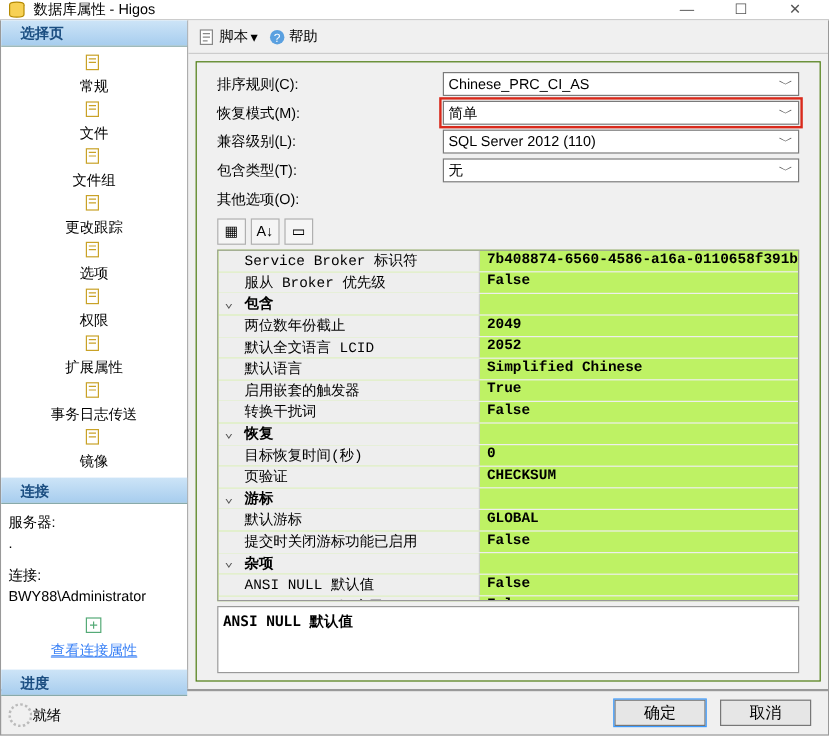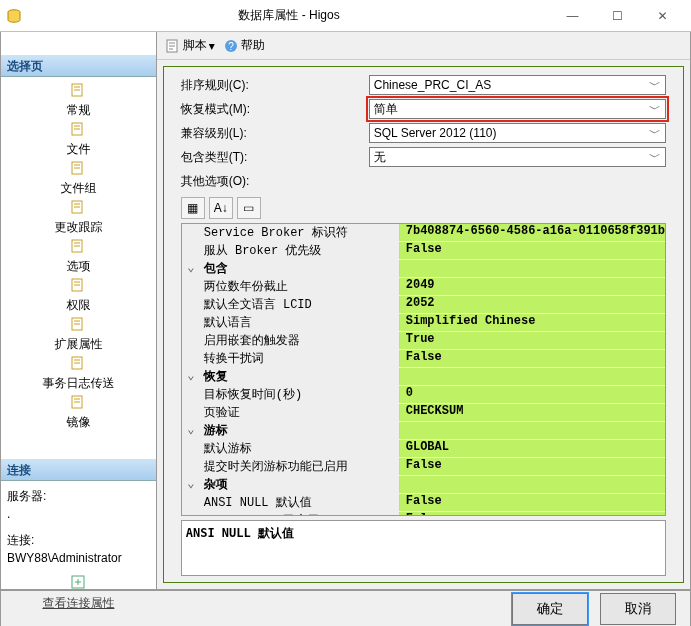--- a/index.html
+++ b/index.html
@@ -1,28 +1,28 @@
 <!DOCTYPE html>
 <html><head>
 <meta charset="utf-8">
 <style>
 * { box-sizing: border-box; margin: 0; padding: 0; }
 html, body { width: 691px; height: 626px; font-family: "Microsoft YaHei", Tahoma, sans-serif; font-size: 12px; overflow: hidden; background: #fff; }
-.titlebar { height: 32px; background: #fff; border-bottom: 1px solid #c0c0c0; display: flex; align-items: center; padding: 0 6px; text-align: center; }
+.titlebar { height: 17px; background: #fff; border-bottom: 1px solid #c0c0c0; display: flex; align-items: center; padding: 0 6px; }
 .titlebar .icon { width: 16px; height: 16px; margin-right: 6px; }
 .db-icon-svg { width:16px; height:16px; display:block; }
 .titlebar .title { flex: 1; color: #000; }
 .titlebar .wbtn { width: 45px; height: 28px; display:flex; align-items:center; justify-content:center; color:#555; }
 .main { display:flex; height: 558px; border:1px solid #999; border-top:none; }
 .sidebar { width: 174px; background:#fff; display:flex; flex-direction:column; border-right:1px solid #999; }
-.panehdr { background: linear-gradient(#cde4f7,#a7cdee); height:22px; line-height:22px; padding:0 6px; font-weight:bold; color:#1b4e81; border-bottom:1px solid #8aa;margin-top:23px; }
+.panehdr { background: linear-gradient(#cde4f7,#a7cdee); height:22px; line-height:22px; padding:0 16px; font-weight:bold; color:#1b4e81; border-bottom:1px solid #8aa; }
 .navlist { padding:4px 2px; }
 .navitem { display:flex; align-items:center; padding:1px 2px; gap:4px; cursor:default;flex-direction:column; }
 .navitem .glyph { width:16px; height:16px; display:inline-flex; align-items:center; justify-content:center; }
-.link { color:#404040; text-decoration:underline; cursor:pointer; }
+.link { color:#3b82f6; text-decoration:underline; cursor:pointer; }
 .conn-block { padding:6px; line-height:18px; }
 .flex1 { flex:1; }
 .content { flex:1; display:flex; flex-direction:column; background:#f0f0f0; }
 .toolbar { height:28px; display:flex; gap:8px; padding:4px 8px; border-bottom:1px solid #ccc; }
 .toolbar .tbtn { display:flex; align-items:center; gap:2px; cursor:pointer; }
 .formarea { padding:6px 17px; border:1px solid #4d7c0f; margin:6px; background:#f0f0f0; flex:1; display:flex; flex-direction:column; overflow:hidden; }
 .formrow { display:flex; align-items:center; height:24px; gap:8px; }
 .formrow label { width: 180px; }
 .combo { flex:1; height:20px; border:1px solid #7a7a7a; background:#fff; display:flex; align-items:center; padding:0 4px; position:relative; }
 .combo.highlight { outline:2px solid #d92a1c; outline-offset:1px; }
@@ -31,21 +31,21 @@
 .gridtools .gt { width:24px; height:22px; border:1px solid #b0b0b0; background:#f5f5f5; display:flex; align-items:center; justify-content:center; cursor:pointer; }
 .propgrid { flex:1; border:1px solid #999; background:#bef264; font-family:"SimSun","Courier New",monospace; font-size:12px; overflow:hidden; }
 .pgrow { display:flex; height:18px; border-bottom:1px solid #eee; }
 .pgexpand { width:18px; background:#eee; text-align:center; color:#555; }
 .pgname { width:200px; padding-left:4px; background:#eee; border-right:1px solid #ccc; overflow:hidden; white-space:nowrap; }
 .pgname.cat { font-weight:bold; background:#eee; }
 .pgval { flex:1; padding-left:6px; font-weight:bold; overflow:hidden; white-space:nowrap; }
 .descbox { border:1px solid #999; background:#fff; margin-top:4px; height:56px; padding:4px; font-family:"SimSun",monospace; font-weight:bold; }
 .spinner { width:20px; height:20px; border:2px dotted #bbb; border-radius:50%; display:inline-block; }
 .buttonbar { height:38px; border:1px solid #999; border-top:1px solid #999; display:flex; align-items:center; justify-content:flex-end; gap:12px; padding:0 14px; background:#f0f0f0; }
-.btn { width:76px; height:32px; border:1px solid #777; background:#e6e6e6; cursor:pointer; }
+.btn { width:76px; height:22px; border:1px solid #777; background:#e6e6e6; cursor:pointer; }
 .btn.primary { outline:1px solid #3b99fc; }
 svg { display:block; }
 </style>
 </head>
 <body>
 
 <div class="titlebar">
   <span class="icon">
     <svg class="db-icon-svg" viewBox="0 0 16 16">
         <ellipse cx="8" cy="4" rx="6" ry="2.2" fill="#f7d154" stroke="#b58a00"></ellipse>

